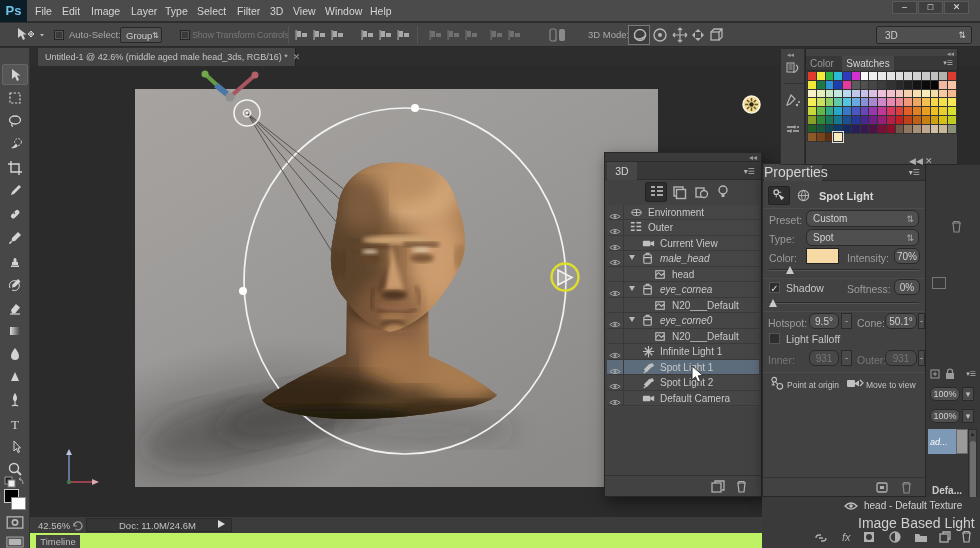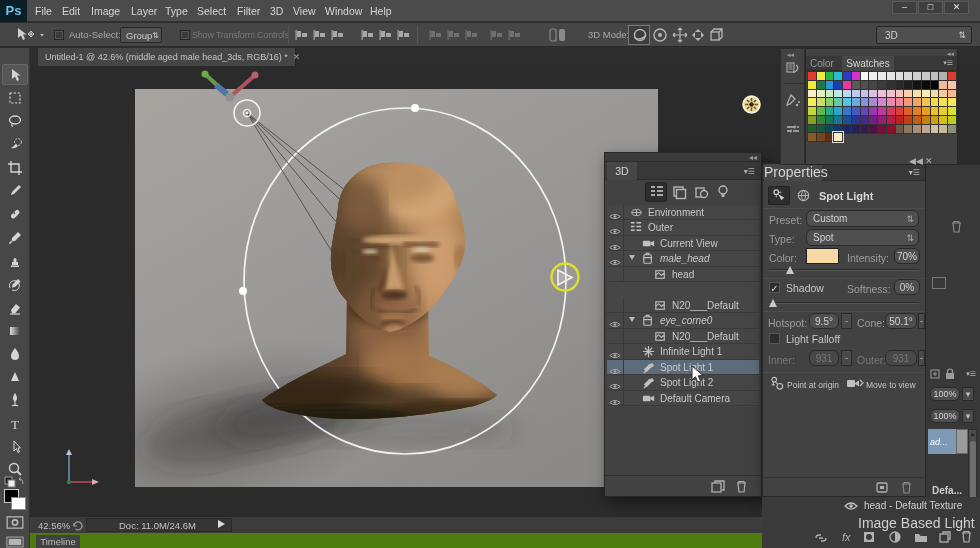--- a/index.html
+++ b/index.html
@@ -19,21 +19,21 @@
 .vsep{top:3px;width:1px;height:18px;background:#383838;border-right:1px solid #555;}
 
 #tabbar{left:30px;top:48px;width:950px;height:18px;background:#2d2d2d;}
 #doctab{left:8px;top:0px;width:258px;height:18px;background:#454545;border-right:1px solid #222;color:#c6c6c6;font-size:9px;line-height:18px;white-space:nowrap;}
 
 #toolbar{left:0;top:48px;width:30px;height:500px;background:#474747;border-right:1px solid #333;}
 
 #paste{left:30px;top:66px;width:950px;height:450px;background:#2b2b2b;}
 
 #statusbar{left:30px;top:516px;width:950px;height:17px;background:#3c3c3c;border-top:1px solid #2a2a2a;}
-#timelinebar{left:30px;top:533px;width:950px;height:15px;background:#4d7c0f;}
+#timelinebar{left:30px;top:533px;width:950px;height:15px;background:#bef264;}
 #tltab{left:6px;top:2px;width:44px;height:13px;background:#424242;color:#bcbcbc;font-size:9.5px;text-align:center;line-height:13px;}
 
 .panel{background:#424242;border:1px solid #272727;box-shadow:3px 5px 14px rgba(0,0,0,.5);}
 .ptop{height:9px;background:#3a3a3a;border-bottom:1px solid #2c2c2c;}
 .ptab{background:#474747;color:#d4d4d4;font-size:10.5px;}
 .row3d{position:absolute;left:2px;width:152px;height:15.5px;border-bottom:1px solid #3a3a3a;}
 .eyecol{position:absolute;left:0;top:0;width:17px;height:15px;border-right:1px solid #393939;}
 .lbl3d{position:absolute;top:2px;font-size:10px;color:#c8c8c8;}
 .field{background:#4f4f4f;border:1px solid #2a2a2a;border-radius:6px;color:#d2d2d2;font-size:10px;}
 .plabel{color:#9d9d9d;font-size:10.5px;}
@@ -458,20 +458,34 @@
 <div class="lbl3d" style="left:53px;font-style:italic;">male_head</div>
 </div>
 <div class="row3d" style="top:113.5px;">
 <div class="eyecol"></div>
 <svg class="abs" style="left:46px;top:0px" width="15" height="15" viewBox="0 0 16 16">
           <rect x="3" y="4" width="9" height="8" fill="none" stroke="#c0c0c0" stroke-width="1.2"></rect>
           <path d="M3 9 l3-3 3 3 2-2 1 1" stroke="#c0c0c0" fill="none" stroke-width="1.1"></path>
         </svg>
 <div class="lbl3d" style="left:65px;">head</div>
 </div>
+<div class="row3d" style="top:129.0px;">
+<div class="eyecol">
+          <span style="position:absolute;left:2px;top:2px"><svg width="12" height="9" viewBox="0 0 14 10">
+              <path d="M1 5 Q7 0 13 5 Q7 10 1 5 Z" fill="none" stroke="#a8a8a8" stroke-width="1.1"></path>
+              <circle cx="7" cy="5" r="1.6" fill="#a8a8a8"></circle>
+            </svg></span>
+        </div>
+<div class="abs" style="left:22px;top:4px;width:0;height:0;border-left:3.5px solid transparent;border-right:3.5px solid transparent;border-top:5px solid #b8b8b8"></div>
+<svg class="abs" style="left:34px;top:0px" width="15" height="15" viewBox="0 0 16 16">
+          <rect x="3" y="4" width="8" height="9" rx="1" fill="none" stroke="#c0c0c0" stroke-width="1.2"></rect>
+          <path d="M3 7 h8 M5.5 4 v-1.5 h3 V4" stroke="#c0c0c0" stroke-width="1.2" fill="none"></path>
+        </svg>
+<div class="lbl3d" style="left:53px;font-style:italic;">eye_cornea</div>
+</div>
 <div class="row3d" style="top:144.5px;">
 <div class="eyecol"></div>
 <svg class="abs" style="left:46px;top:0px" width="15" height="15" viewBox="0 0 16 16">
           <rect x="3" y="4" width="9" height="8" fill="none" stroke="#c0c0c0" stroke-width="1.2"></rect>
           <path d="M3 9 l3-3 3 3 2-2 1 1" stroke="#c0c0c0" fill="none" stroke-width="1.1"></path>
         </svg>
 <div class="lbl3d" style="left:65px;">N20___Default</div>
 </div>
 <div class="row3d" style="top:160.0px;">
 <div class="eyecol">

